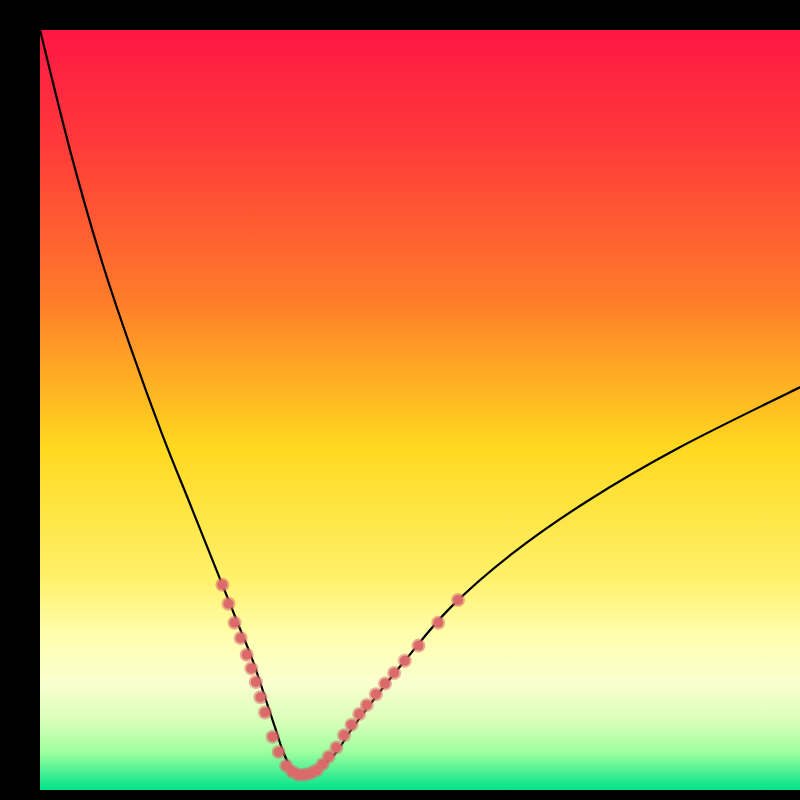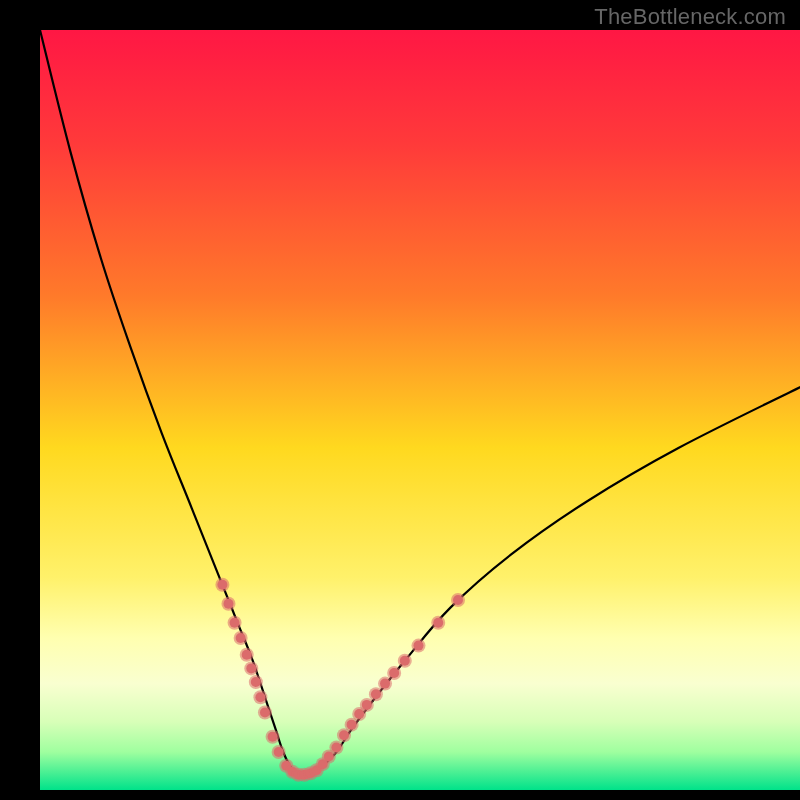--- a/index.html
+++ b/index.html
@@ -35,21 +35,20 @@
     height: 760px;
   }
   svg {
     display: block;
   }
 </style>
 </head>
 <body>
 
 <div class="frame">
-  <div class="watermark">TheBottleneck.com</div>
   <div class="plot-area">
     <svg id="chart-svg" width="760" height="760" viewBox="0 0 760 760" preserveAspectRatio="none">
       <defs>
         <linearGradient id="bg-grad" x1="0" y1="0" x2="0" y2="1">
             <stop offset="0.0%" stop-color="#ff1744"></stop>
             <stop offset="15.0%" stop-color="#ff3a3a"></stop>
             <stop offset="35.0%" stop-color="#ff7a2a"></stop>
             <stop offset="55.0%" stop-color="#ffd91f"></stop>
             <stop offset="72.0%" stop-color="#fff16a"></stop>
             <stop offset="80.0%" stop-color="#ffffb0"></stop>

